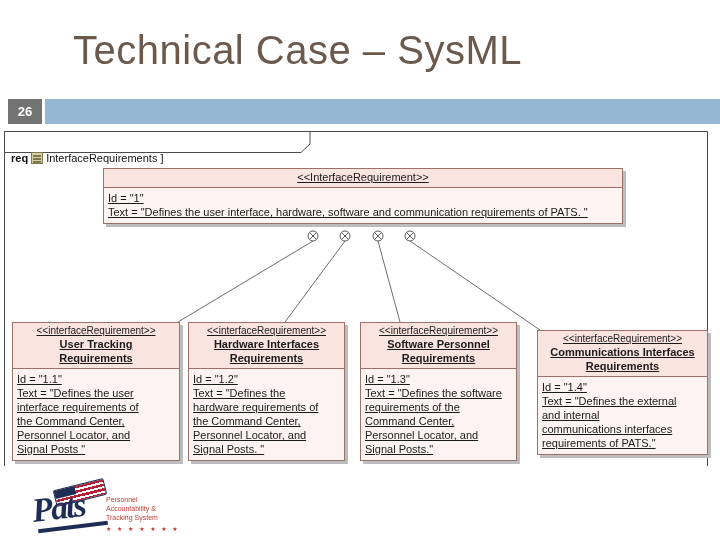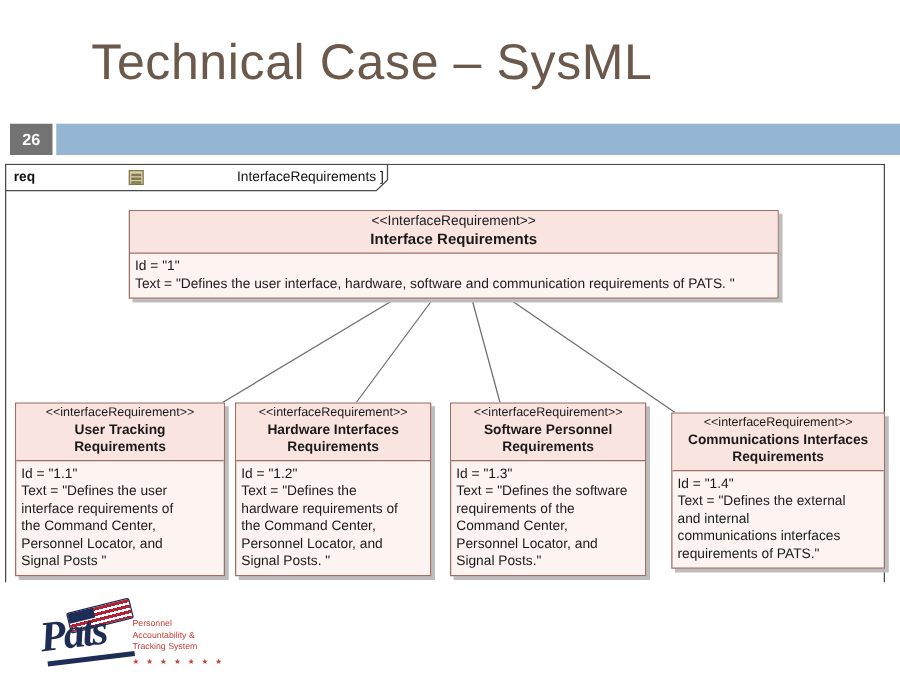--- a/index.html
+++ b/index.html
@@ -17,37 +17,36 @@
     background:#737373; color:#ffffff; font-size:13px; font-weight:bold;
     display:flex; align-items:center; justify-content:center;
   }
   .blue-bar {
     position:absolute; left:45px; top:99px; width:675px; height:25px;
     background:#94b6d2;
   }
   .frame { position:absolute; left:4px; top:131px; width:704px; height:335px; }
   .frame svg { position:absolute; left:0; top:0; }
   .frame-tab-text {
-    position:absolute; left:7px; top:3px; width:296px; height:16px;
+    position:absolute; left:7px; top:19px; width:296px; height:16px;
     font-size:11px; color:#111; display:flex; align-items:center; gap:3px;
     white-space:nowrap;
-    justify-content:space-between;
   }
   .frame-tab-text .kw { font-weight:bold; }
   .diag-icon {
     display:inline-block; width:12px; height:12px; background:#d9cfa7;
     border:1px solid #80784f; position:relative; flex:0 0 auto;
   }
   .diag-icon::before {
     content:""; position:absolute; left:1px; top:2px; width:8px; height:1.5px;
     background:#80784f; box-shadow:0 3px 0 #80784f, 0 6px 0 #80784f;
   }
   .req-box {
     position:absolute; border:1px solid #9c7168; background:#fdf4f2;
-    box-shadow:3px 3px 0 #bdbdbd; color:#1a1a1a;
+    box-shadow:3px 3px 0 #bdbdbd; color:#1a1a1a;text-decoration:underline;
   }
   .req-head {
     background:#f9e4df; border-bottom:1px solid #9c7168; text-align:center;
     padding:2px 2px 3px 2px;
   }
   .req-stereo { font-size:10px; line-height:12px; }
   .req-name { font-size:11px; font-weight:bold; line-height:14px; white-space:pre-line; }
   .parent .req-stereo { font-size:11px; line-height:13px; }
   .parent .req-name { font-size:12px; line-height:15px; }
   .req-body {
@@ -136,21 +135,20 @@
 
     <div class="frame-tab-text">
       <span class="kw">req</span>
       <span class="diag-icon"></span>
       <span>InterfaceRequirements ]</span>
     </div>
 
     <div class="req-box parent box-parent">
       <div class="req-head">
         <div class="req-stereo">&lt;&lt;InterfaceRequirement&gt;&gt;</div>
-        <div class="req-name">Interface Requirements</div>
       </div>
       <div class="req-body">Id = "1"
 Text = "Defines the user interface, hardware, software  and communication requirements of PATS. "</div>
     </div>
 
     <div class="req-box box-child-0">
       <div class="req-head">
         <div class="req-stereo">&lt;&lt;interfaceRequirement&gt;&gt;</div>
         <div class="req-name">User Tracking
 Requirements</div>

